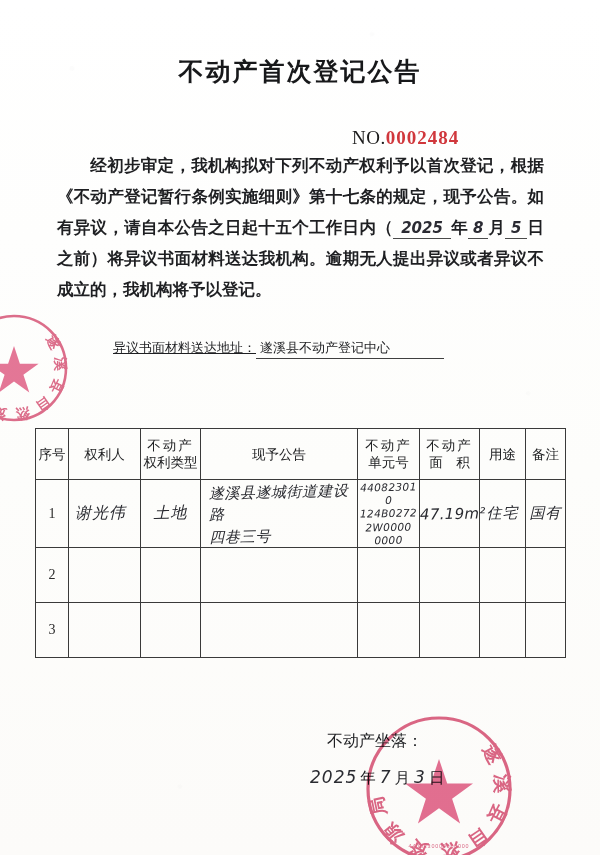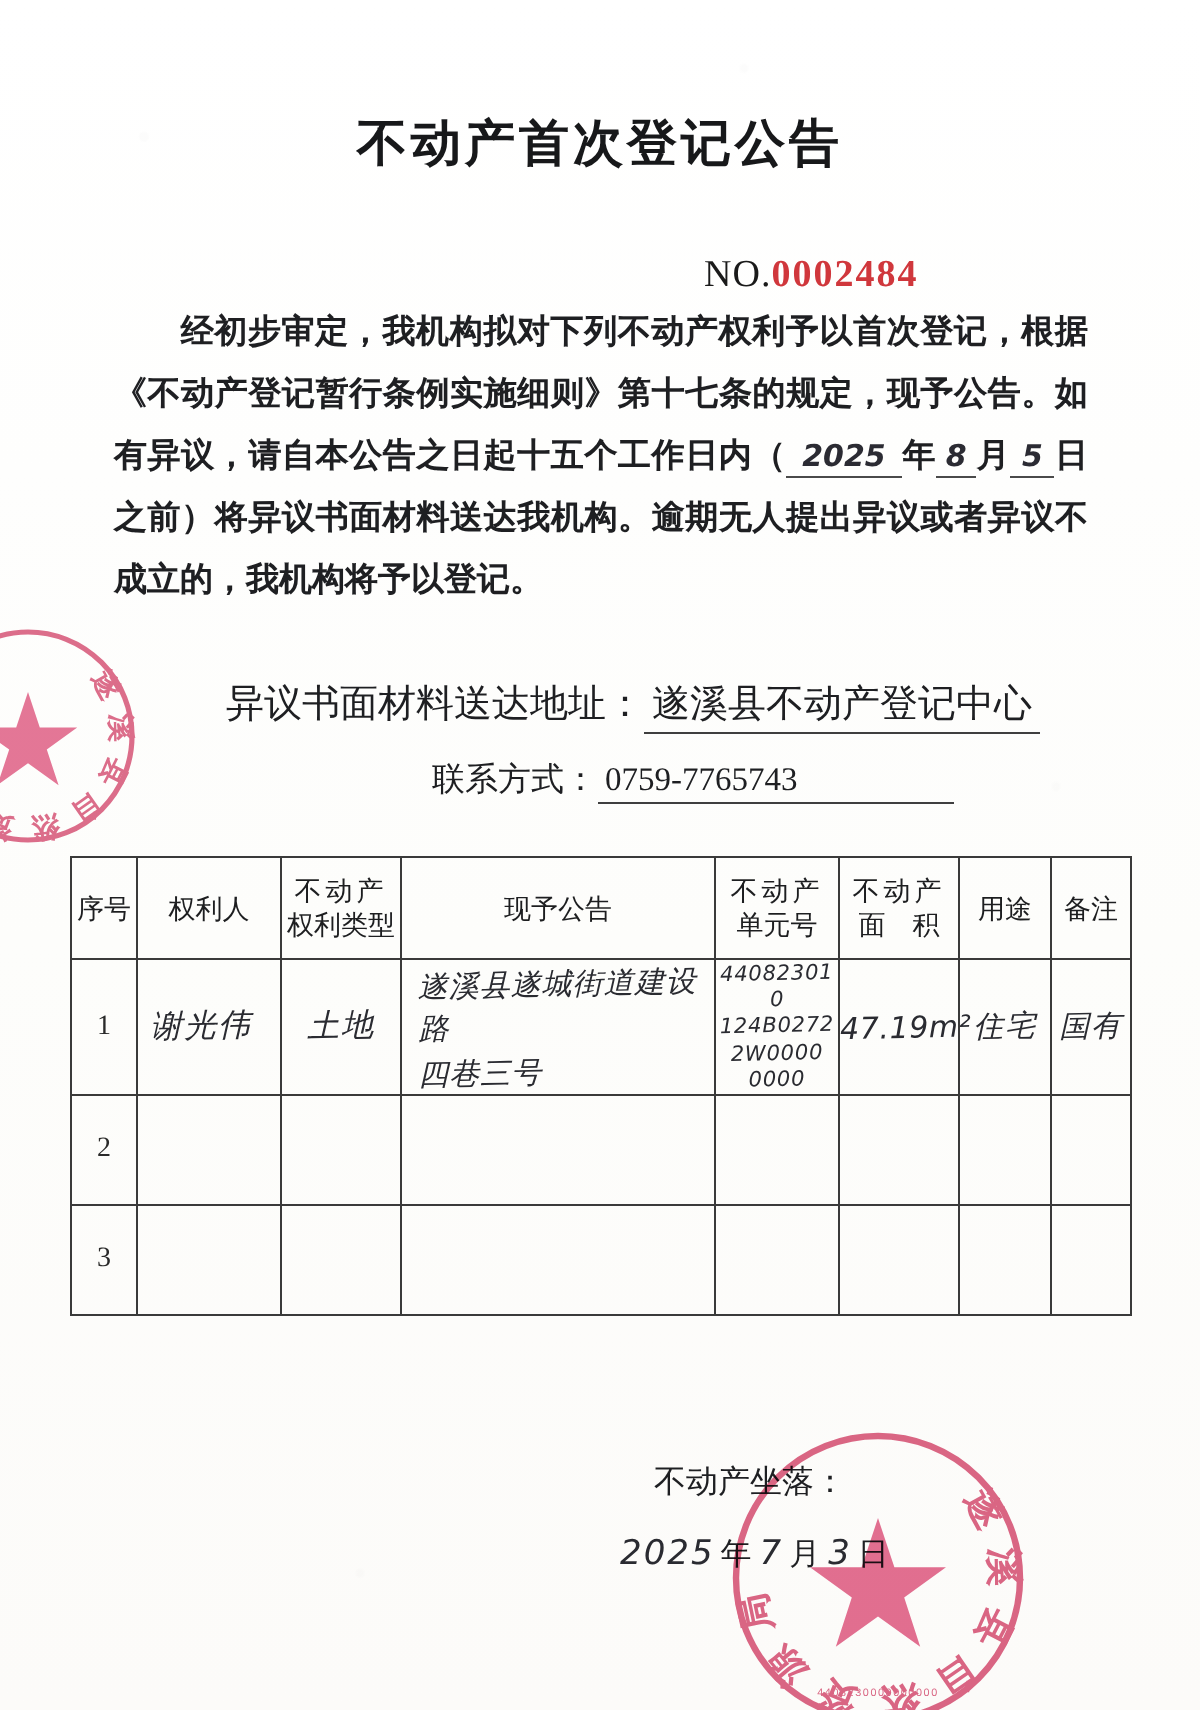--- a/index.html
+++ b/index.html
@@ -90,23 +90,24 @@
   }
   .bf-year { min-width: 58px; }
   .bf-month { min-width: 20px; }
   .bf-day { min-width: 22px; }
 
   
   .addr-line {
     position: absolute;
     top: 339px;
     left: 113px;
-    font-size: 19px;
-    color: #1e1f22;
-    white-space: nowrap;
+    font-size: 13px;
+    color: #1e1f22;
+    white-space: nowrap;
+    text-decoration: underline;
   }
   .contact-line {
     position: absolute;
     top: 379px;
     left: 216px;
     font-size: 16.5px;
     color: #1e1f22;
     white-space: nowrap;
   }
   .ul-fill {
@@ -234,23 +235,20 @@
   </div>
 
   <div class="body-block">
     <span class="indent"></span><span>经初步审定，我机构拟对下列不动产权利予以首次登记，根据《不动产登记暂行条例实施细则》第十七条的规定，现予公告。如有异议，请自本公告之日起十五个工作日内（</span><span class="blank-fill bf-year">2025</span><span>年</span><span class="blank-fill bf-month">8</span><span>月</span><span class="blank-fill bf-day">5</span><span>日之前</span><span>）将异议书面材料送达我机构。逾期无人提出异议或者异议不成立的，我机构将予以登记。</span>
   </div>
 
   <div class="addr-line">
     <span>异议书面材料送达地址：</span><span class="ul-fill">遂溪县不动产登记中心</span>
   </div>
 
-  <div class="contact-line">
-    <span>联系方式：</span><span class="ul-fill short mono">0759-7765743</span>
-  </div>
 
   <table class="reg-table">
     <colgroup>
       <col style="width:33px">
       <col style="width:72px">
       <col style="width:60px">
       <col style="width:157px">
       <col style="width:62px">
       <col style="width:60px">
       <col style="width:46px">

